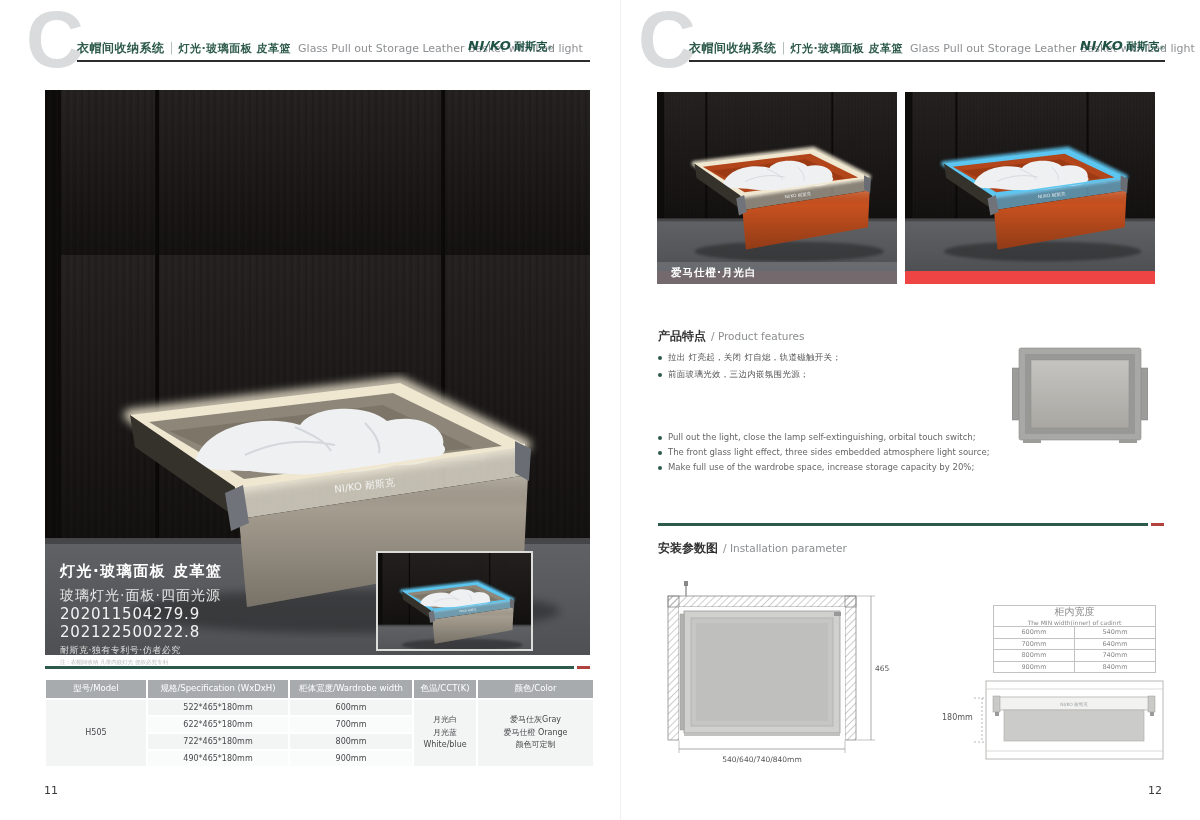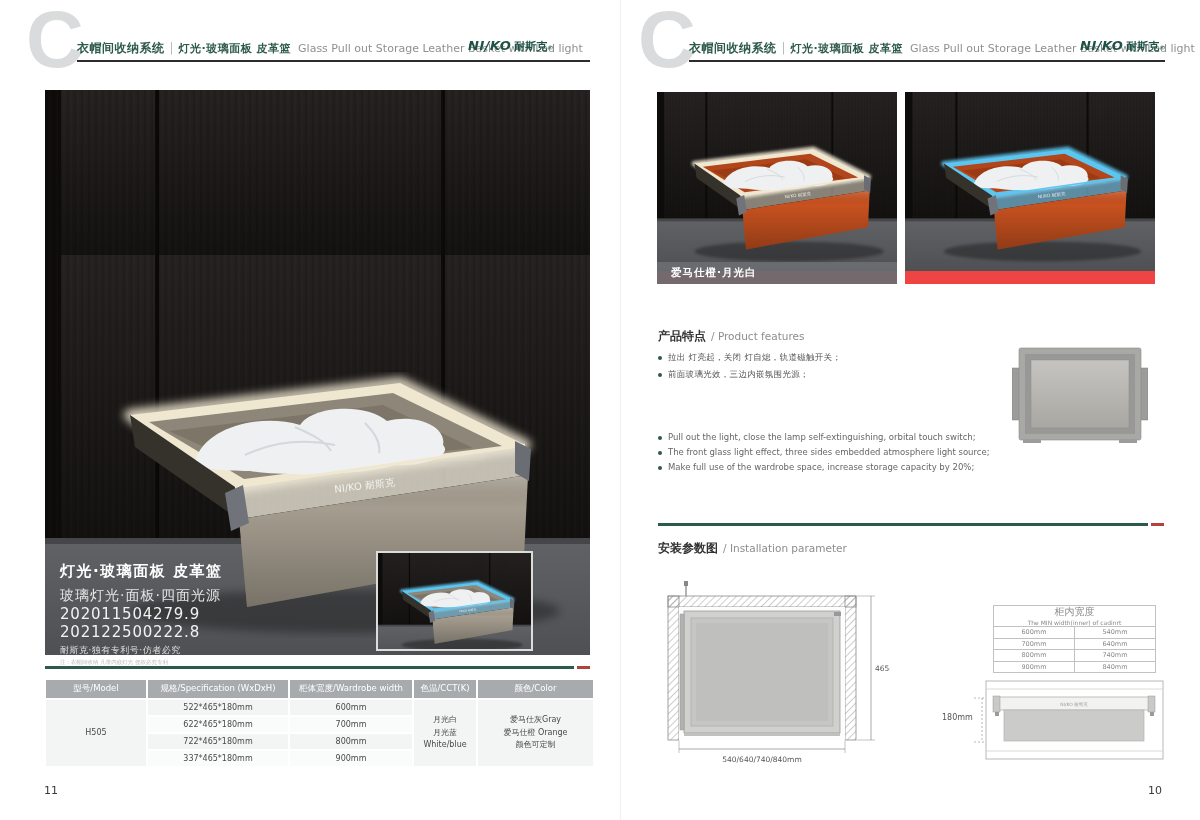--- a/index.html
+++ b/index.html
@@ -207,21 +207,21 @@
   </tr>
   <tr class="alt">
     <td>622*465*180mm</td>
     <td>700mm</td>
   </tr>
   <tr>
     <td>722*465*180mm</td>
     <td>800mm</td>
   </tr>
   <tr class="alt">
-    <td>337*465*180mm</td>
+    <td>490*465*180mm</td>
     <td>900mm</td>
   </tr>
 </tbody>
   </table>
 
 <div class="abs pagenum" style="left:44px;top:784px;">11</div>
 
 <div class="abs gutter"></div>
 
 <div class="abs c-mark" style="left:638px;top:4px;">C</div>
@@ -358,13 +358,13 @@
   <line x1="48" y1="73" x2="225" y2="73" stroke="#d0d0ce" stroke-width="0.8"></line>
   <rect x="58" y="19" width="156" height="13" fill="#f2f2f0" stroke="#a8a8a6" stroke-width="0.7"></rect>
   <rect x="55" y="18" width="7" height="16" fill="#c9c9c7" stroke="#9a9a98" stroke-width="0.5"></rect>
   <rect x="210" y="18" width="7" height="16" fill="#c9c9c7" stroke="#9a9a98" stroke-width="0.5"></rect>
   <rect x="57" y="34" width="4" height="4" fill="#9a9a98"></rect>
   <rect x="212" y="34" width="4" height="4" fill="#9a9a98"></rect>
   <text x="136" y="28" font-size="4.5" fill="#9aa0a3" text-anchor="middle">NI/KO 耐斯克</text>
   <rect x="66" y="32" width="140" height="31" fill="#cbcbc9" stroke="#b2b2b0" stroke-width="0.7"></rect>
 </svg>
 
-<div class="abs pagenum" style="left:1148px;top:784px;">10</div>
+<div class="abs pagenum" style="left:1148px;top:784px;">12</div>
 
 </body></html>

